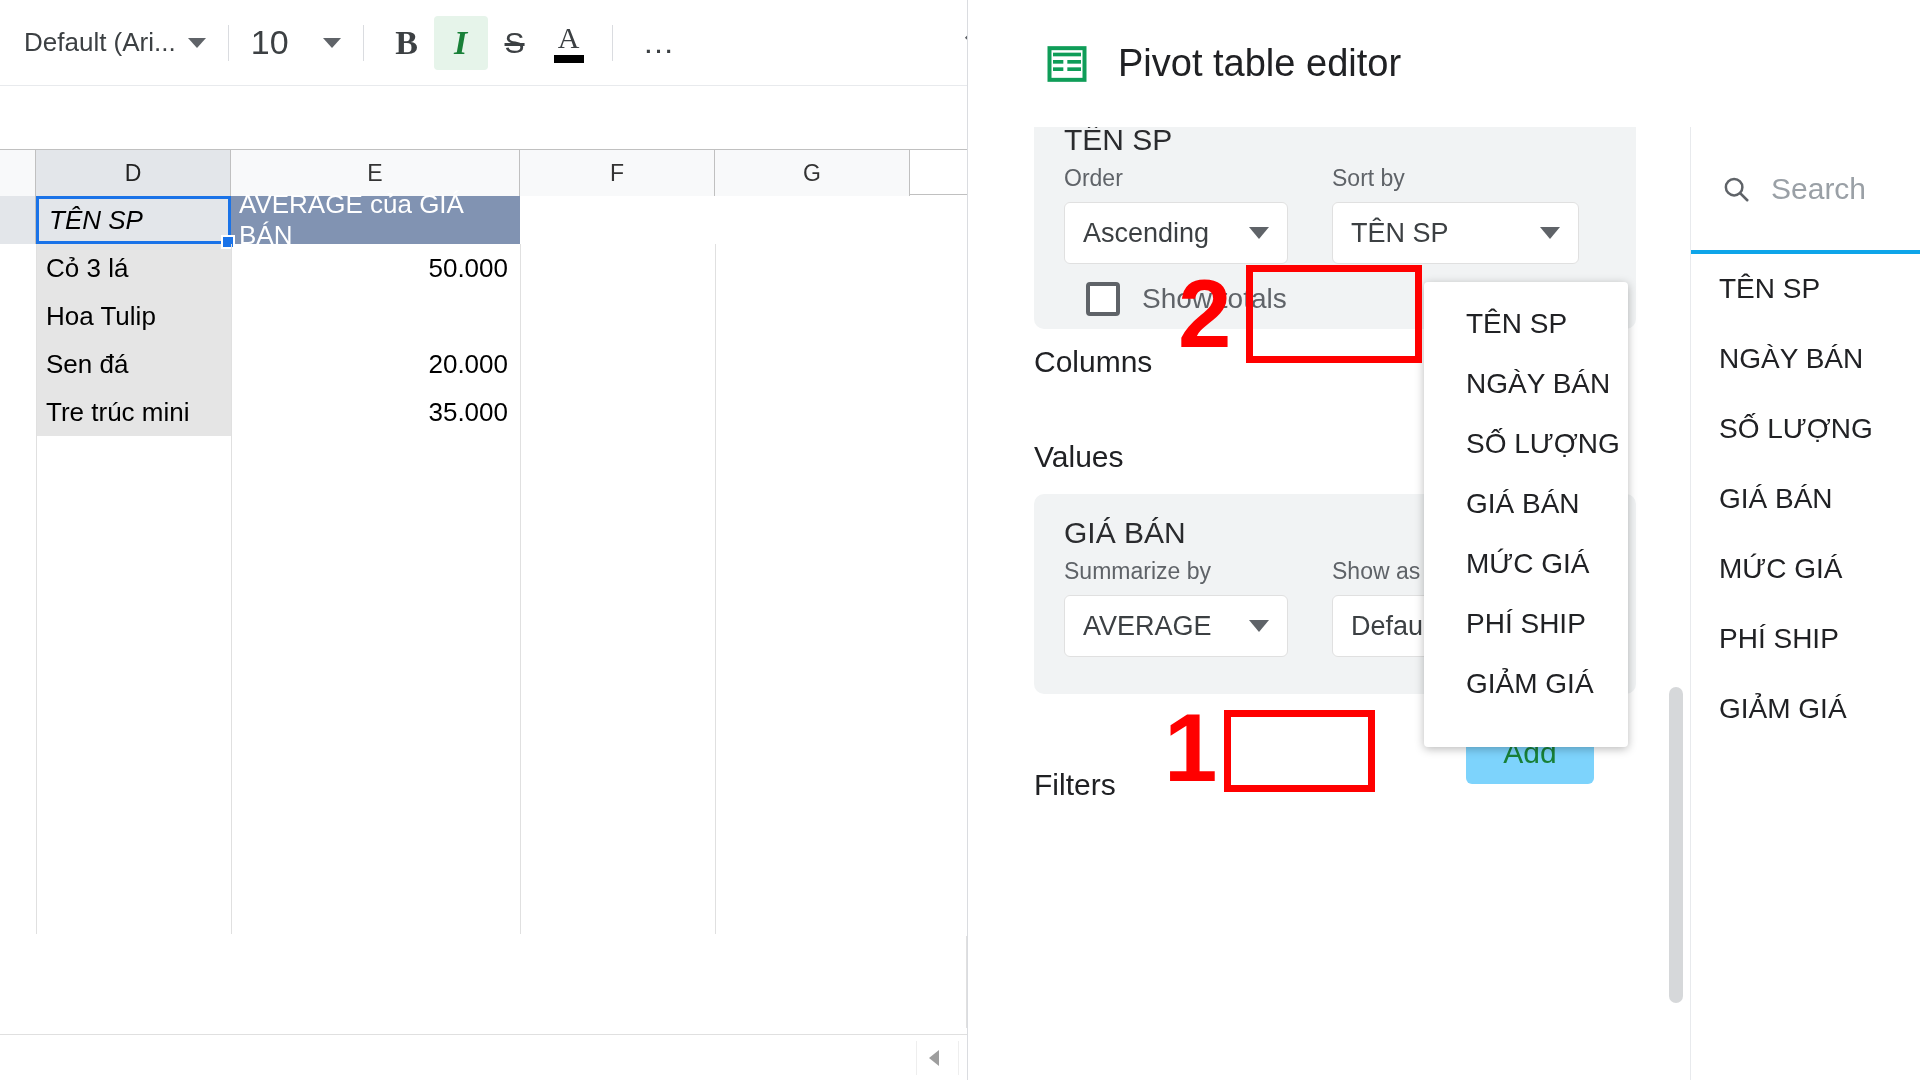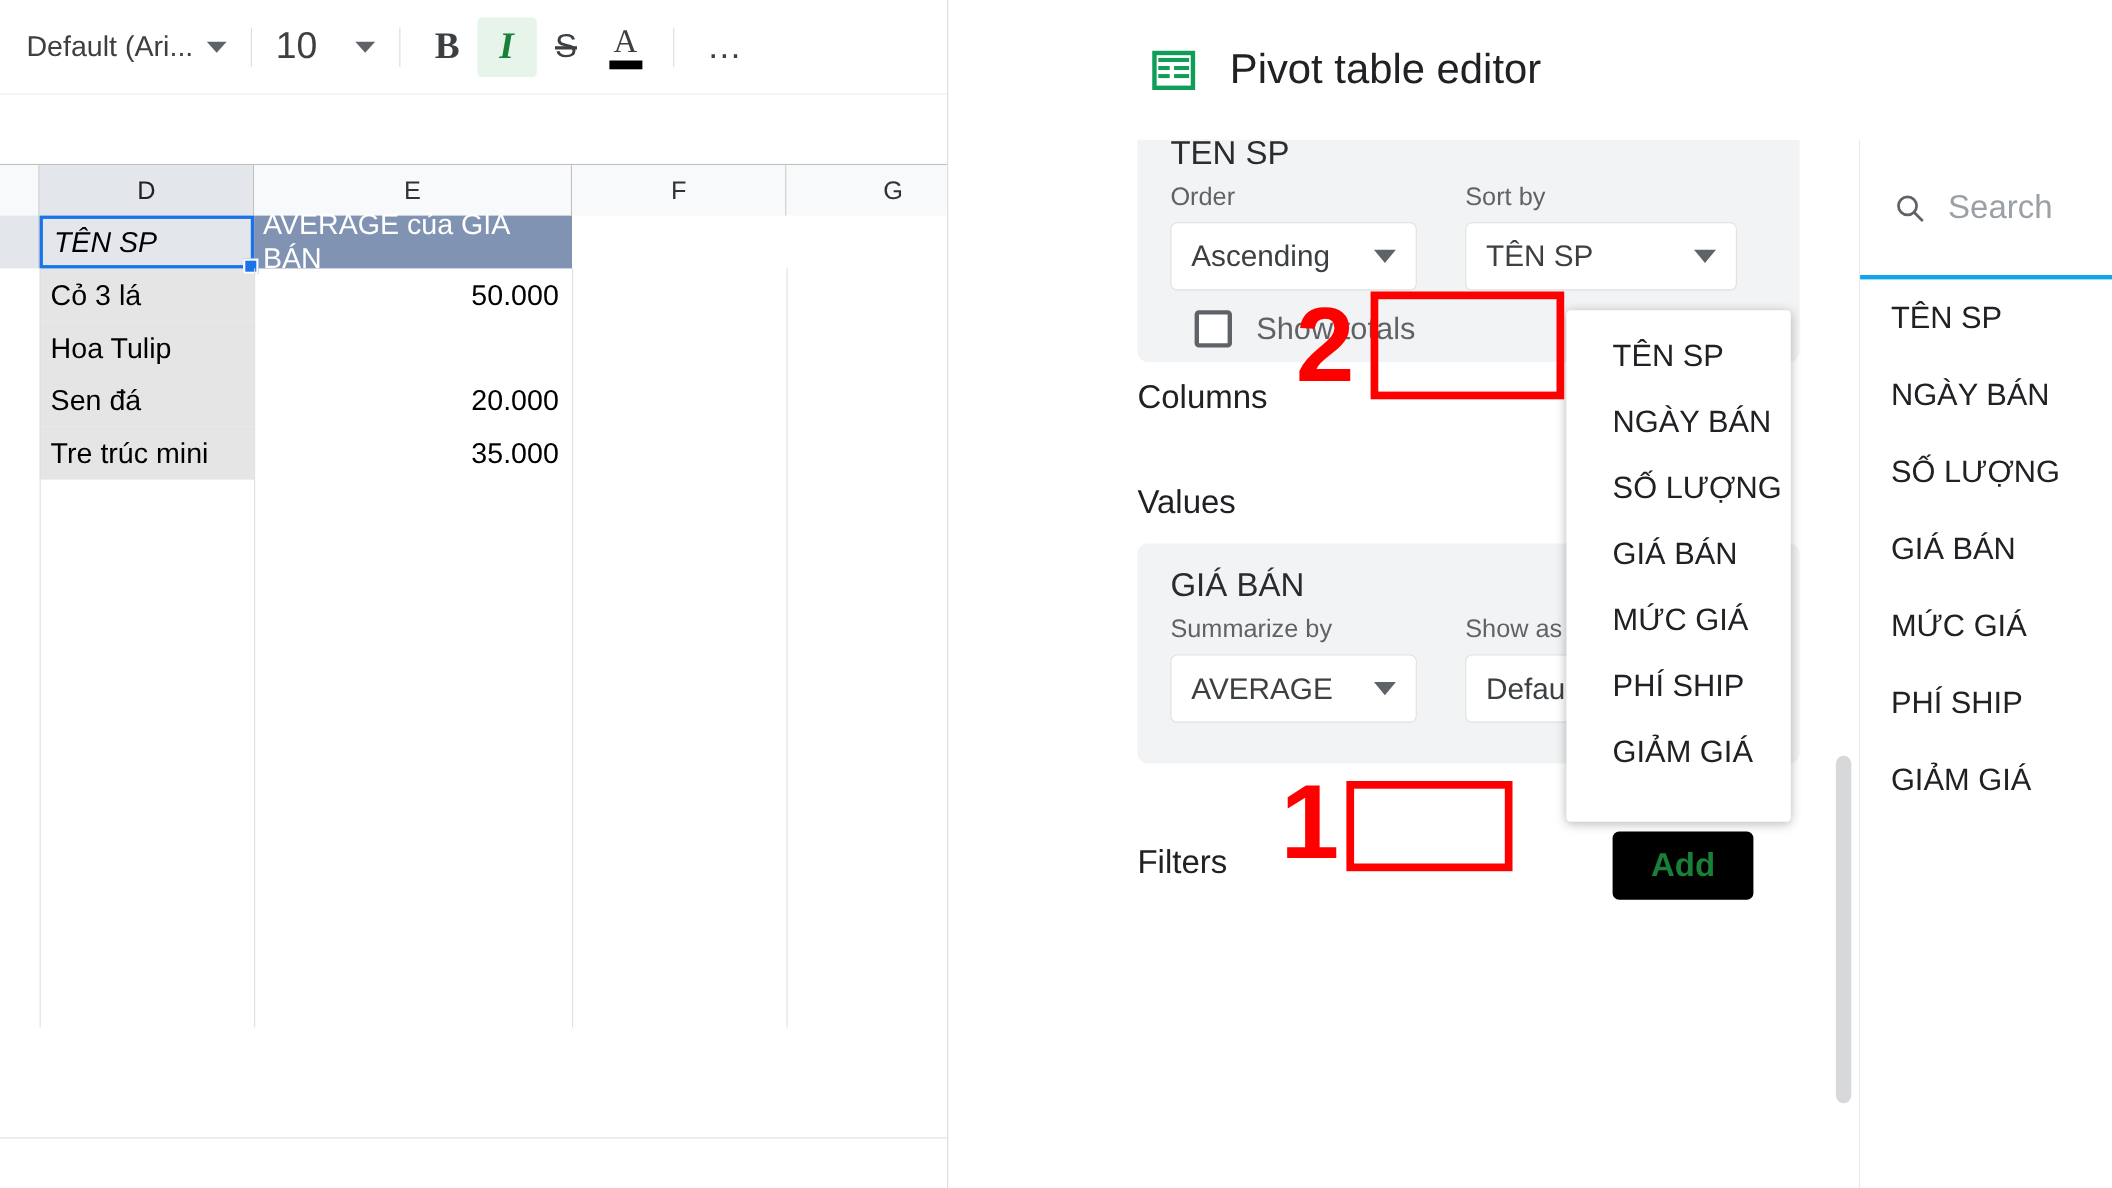--- a/index.html
+++ b/index.html
@@ -7,21 +7,21 @@
     width: 1920px; height: 1080px;
     font-family: "Liberation Sans", sans-serif;
     background: #ffffff;
     overflow: hidden;
   }
   #root { position: relative; width: 1920px; height: 1080px; }
 
   
   .sheet-pane {
     position: absolute; left: 0; top: 0;
-    width: 862px; height: 1080px;
+    width: 968px; height: 1080px;
     background: #ffffff;
     border-right: 1px solid #dadce0;
     overflow: hidden;
   }
 
   
   .toolbar {
     position: absolute; left: 0; top: 0;
     width: 1006px; height: 86px;
     background: #ffffff;
@@ -228,25 +228,25 @@
   
   .values-card {
     position: absolute; left: 28px; top: 367px;
     width: 602px; height: 200px;
     background: #f1f3f4; border-radius: 10px;
     padding: 22px 30px 0 30px; overflow: hidden;
   }
 
   
   .add-btn {
-    position: absolute; left: 460px; top: 629px;
+    position: absolute; left: 460px; top: 595px;
     width: 128px; height: 62px;
-    background: #000000; border-radius: 6px;
+    background: #7dd3fc; border-radius: 6px;
     display: flex; align-items: center; justify-content: center;
-    color: #188038; font-size: 30px; font-weight: bold;
+    color: #188038; font-size: 30px;
   }
 
   
   .menu {
     position: absolute; left: 418px; top: 155px;
     width: 204px; height: 465px;
     background: #ffffff;
     box-shadow: 0 2px 10px rgba(0,0,0,.28);
     border-radius: 4px;
     padding-top: 12px;

